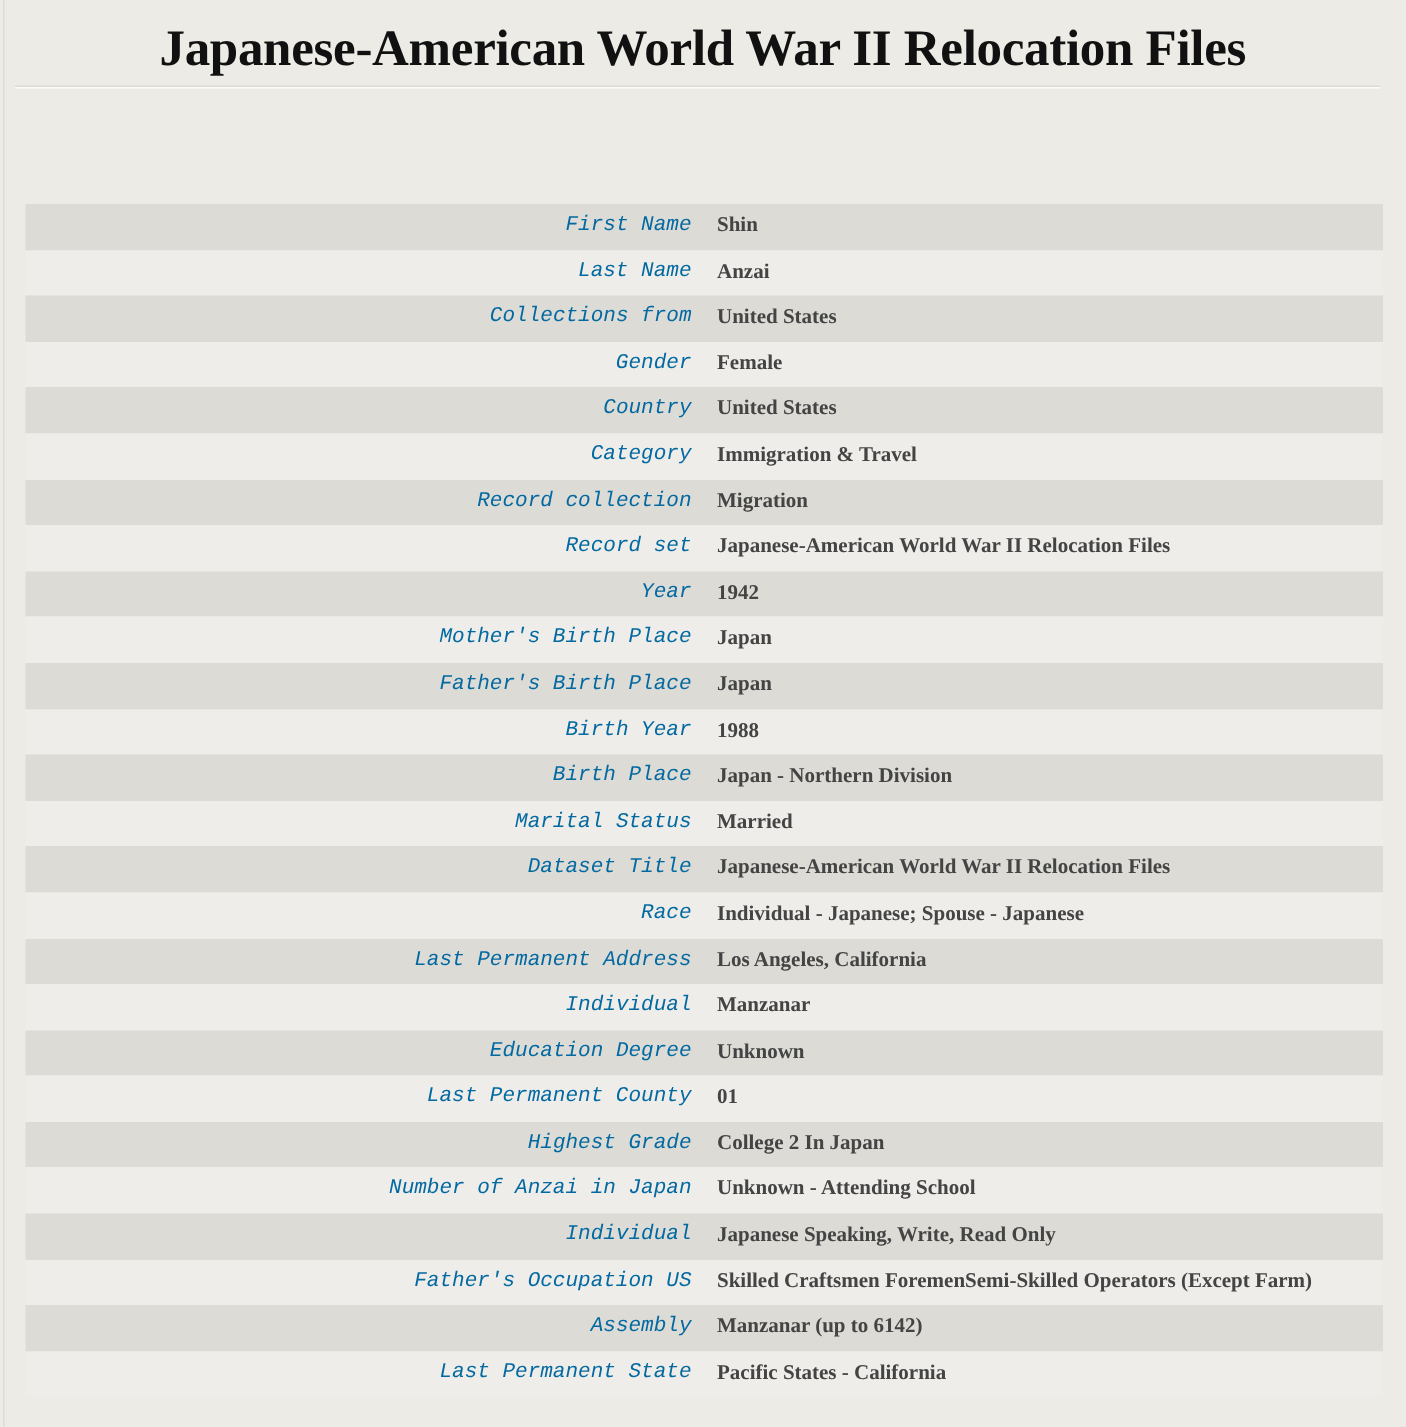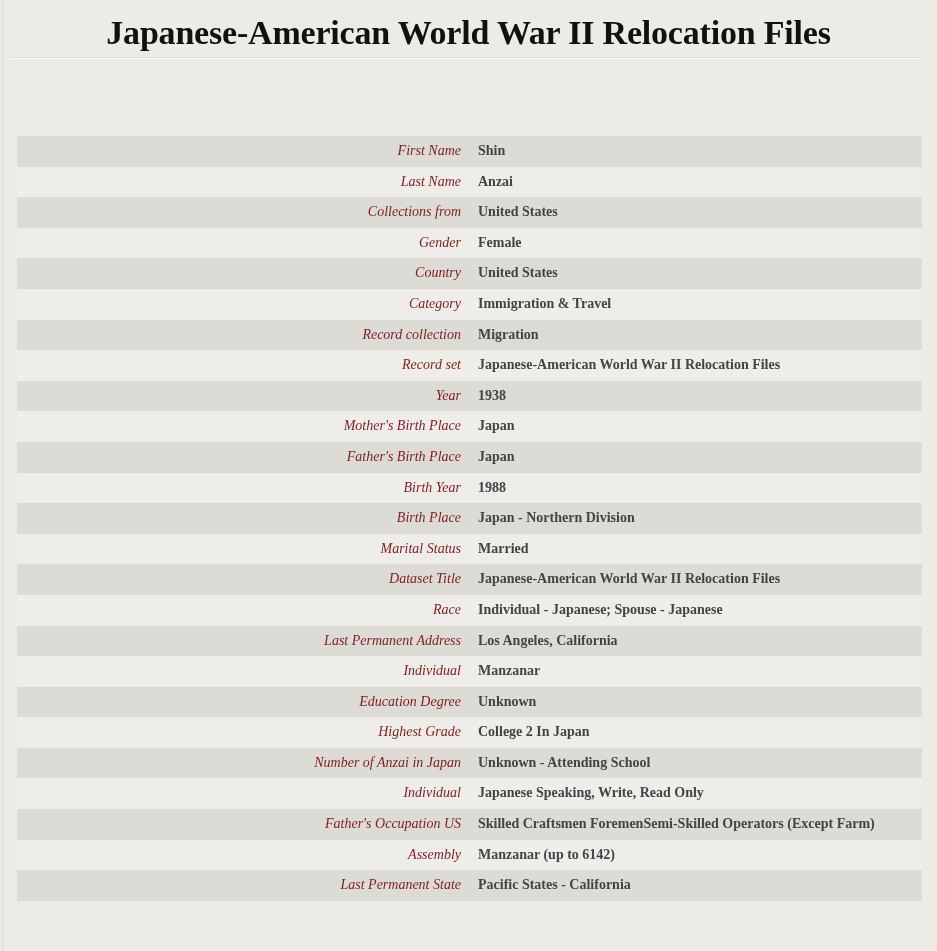--- a/index.html
+++ b/index.html
@@ -59,22 +59,22 @@
     .record-table td {
       padding: 5px 0 6px 0;
       vertical-align: top;
       font-size: 14px;
       line-height: 19.6px;
     }
     .label-cell {
       width: 444px;
       text-align: right;
       font-style: italic;
-      color: #7f1d1d;
-      font-family: Liberation Serif, serif;
+      color: #0369a1;
+      font-family: Liberation Mono, monospace;
       padding-right: 17px !important;
     }
     .value-cell {
       font-weight: bold;
       color: #444;
       padding-right: 40px !important;
       margin-left: 12px;
     }
   </style>
 </head>
@@ -118,21 +118,21 @@
     <tr>
       <td class="label-cell">Record collection</td>
       <td class="value-cell">Migration</td>
     </tr>
     <tr>
       <td class="label-cell">Record set</td>
       <td class="value-cell">Japanese-American World War II Relocation Files</td>
     </tr>
     <tr>
       <td class="label-cell">Year</td>
-      <td class="value-cell">1938</td>
+      <td class="value-cell">1942</td>
     </tr>
     <tr>
       <td class="label-cell">Mother's Birth Place</td>
       <td class="value-cell">Japan</td>
     </tr>
     <tr>
       <td class="label-cell">Father's Birth Place</td>
       <td class="value-cell">Japan</td>
     </tr>
     <tr>
@@ -161,20 +161,24 @@
     </tr>
     <tr>
       <td class="label-cell">Individual</td>
       <td class="value-cell">Manzanar</td>
     </tr>
     <tr>
       <td class="label-cell">Education Degree</td>
       <td class="value-cell">Unknown</td>
     </tr>
     <tr>
+      <td class="label-cell">Last Permanent County</td>
+      <td class="value-cell">01</td>
+    </tr>
+    <tr>
       <td class="label-cell">Highest Grade</td>
       <td class="value-cell">College 2 In Japan</td>
     </tr>
     <tr>
       <td class="label-cell">Number of Anzai in Japan</td>
       <td class="value-cell">Unknown - Attending School</td>
     </tr>
     <tr>
       <td class="label-cell">Individual</td>
       <td class="value-cell">Japanese Speaking, Write, Read Only</td>

